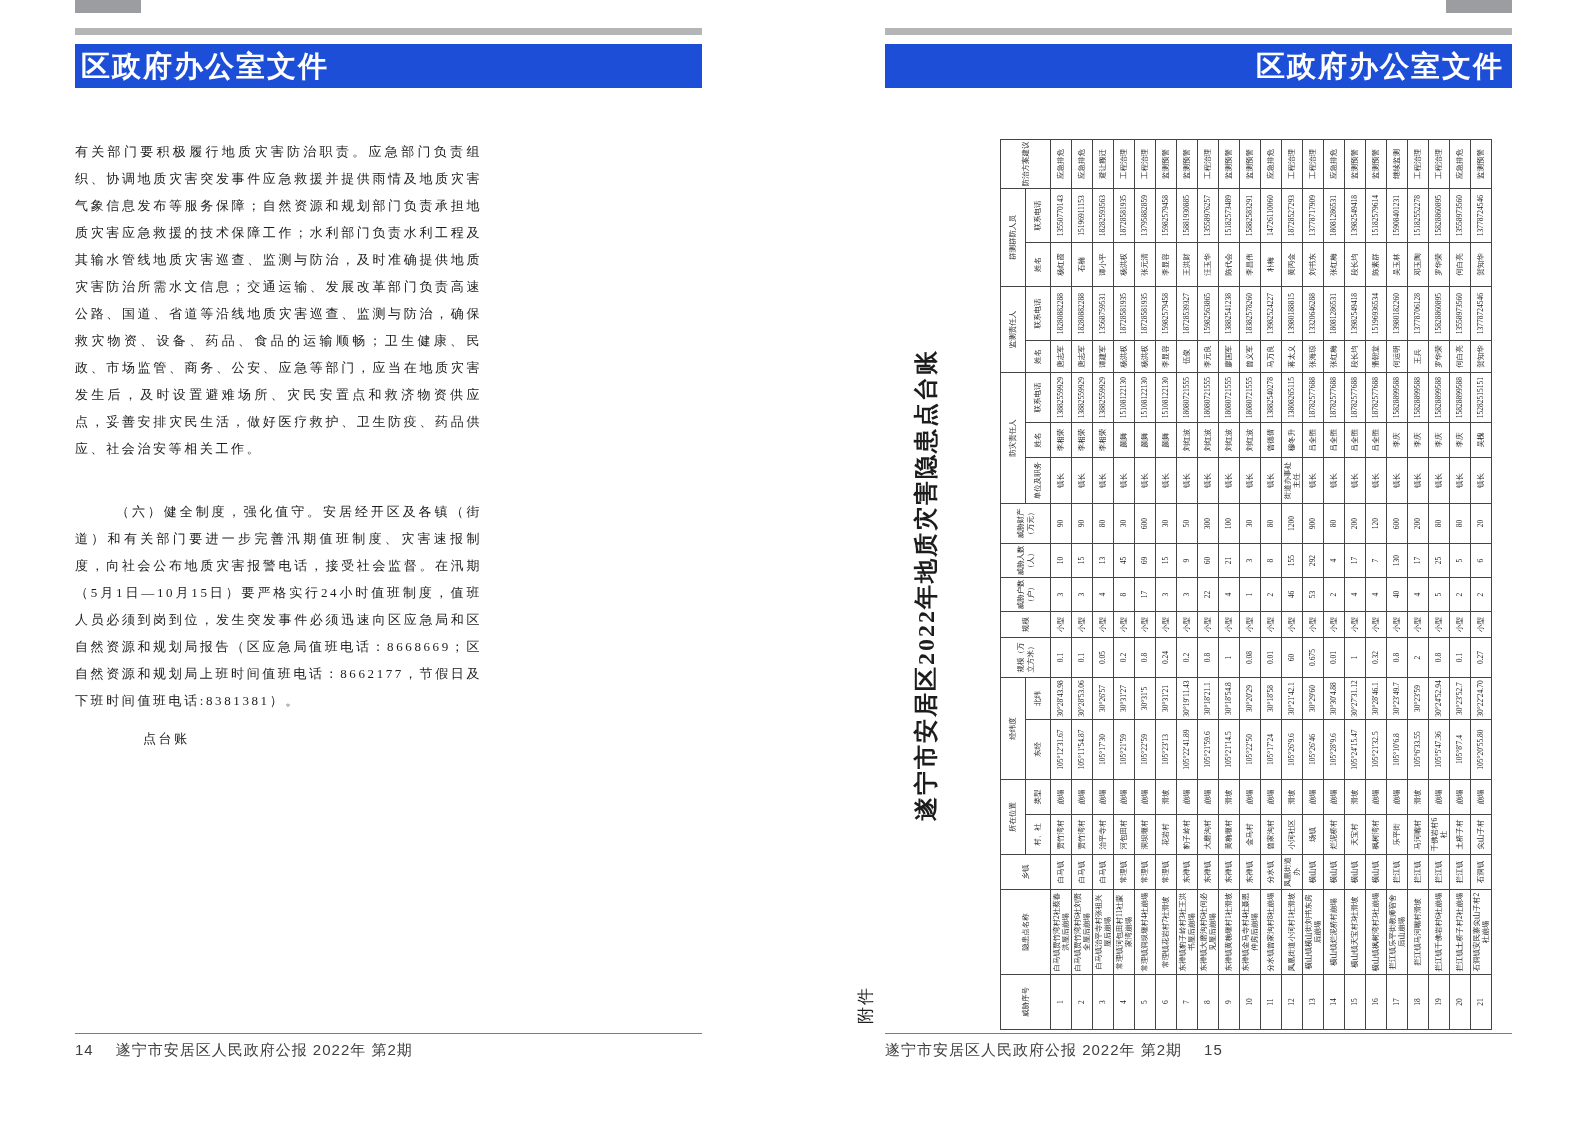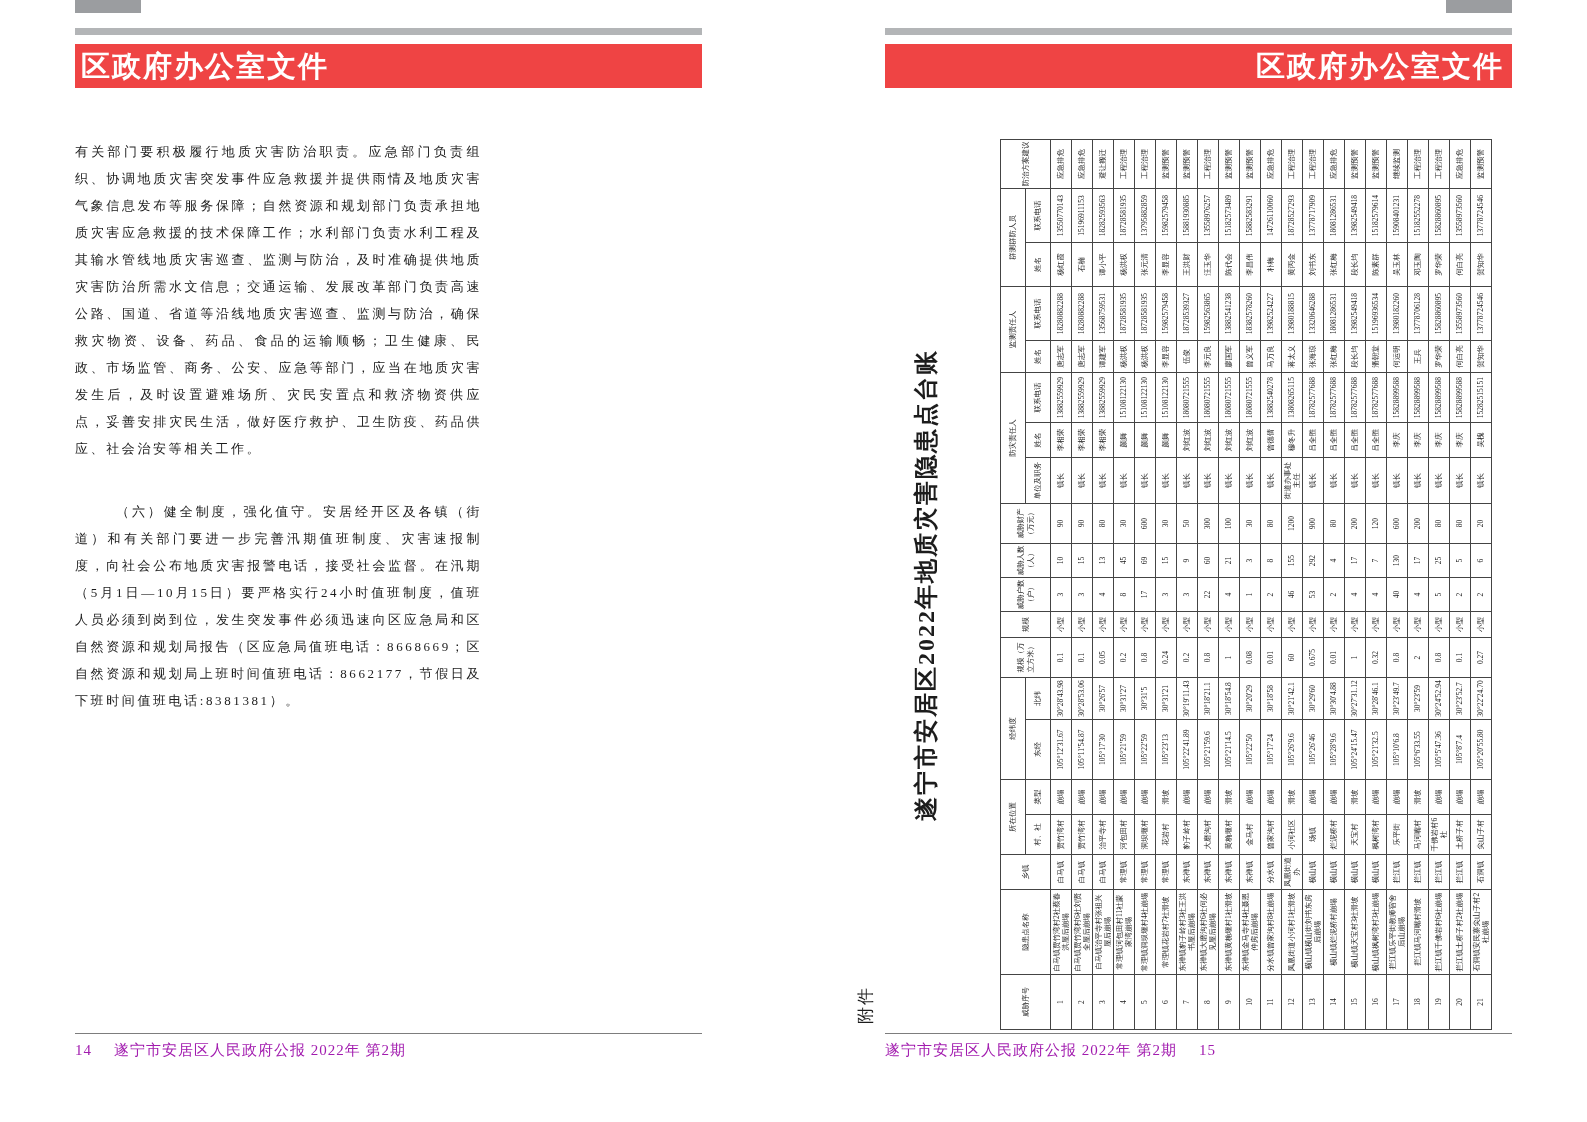--- a/index.html
+++ b/index.html
@@ -3,40 +3,40 @@
 <meta charset="utf-8">
 <style>
   html,body{margin:0;padding:0;}
   body{
     width:1587px;height:1122px;position:relative;background:#ffffff;overflow:hidden;
     font-family:"Liberation Serif","DejaVu Serif",serif;color:#1c1c1c;
   }
   .corner-tab{position:absolute;top:0;height:13px;width:66px;background:#9b9da0;}
   .thin-strip{position:absolute;top:28px;height:7px;width:627px;background:#b3b5b7;}
   .banner{
-    position:absolute;top:44px;height:44px;width:627px;background:#ef4444;
+    position:absolute;top:44px;height:44px;width:627px;background:#1d4ed8;
     font-family:Liberation Sans, sans-serif;font-weight:bold;
     color:#ffffff;font-size:29px;line-height:44px;letter-spacing:2px;
   }
   .banner.left{left:75px;padding-left:6px;box-sizing:border-box;}
   .banner.right{left:885px;text-align:right;padding-right:8px;box-sizing:border-box;}
   .body-text{
     position:absolute;left:75px;top:138px;width:407px;
     font-size:13px;letter-spacing:2.6px;line-height:27px;text-align:justify;
   }
   .body-text p{margin:0;}
   .body-text p.indent{text-indent:41px;margin-top:36px;}
   .attach-note{margin-top:11px;}
   .attach-note .l1{padding-left:30px;}
   .attach-note .l2{padding-left:68px;}
   .footer-rule{position:absolute;top:1033px;height:1px;width:627px;background:#7d7d7d;}
   .footer-text{
     position:absolute;top:1041px;width:627px;
-    font-family:Liberation Serif, serif;
-    font-size:15px;color:#a21caf;letter-spacing:1px;
+    font-family:Liberation Sans, sans-serif;
+    font-size:15px;color:#404040;letter-spacing:1px;
   }
   .footer-text.left{left:75px;}
   .footer-text.right{left:885px;text-align:left;}
   .pgnum{display:inline-block;}
   .footer-text.left .pgnum{margin-right:22px;}
   .footer-text.right .pgnum{margin-left:22px;}
   
   .attach-wrap{
     position:absolute;left:850px;top:1030px;width:890px;height:657px;
     transform-origin:0 0;transform:rotate(-90deg);
@@ -66,20 +66,21 @@
 <div class="thin-strip" style="left:75px;"></div>
 <div class="thin-strip" style="left:885px;"></div>
 
 <div class="banner left">区政府办公室文件</div>
 <div class="banner right">区政府办公室文件</div>
 
 <div class="body-text">
   <p>有关部门要积极履行地质灾害防治职责。应急部门负责组织、协调地质灾害突发事件应急救援并提供雨情及地质灾害气象信息发布等服务保障；自然资源和规划部门负责承担地质灾害应急救援的技术保障工作；水利部门负责水利工程及其输水管线地质灾害巡查、监测与防治，及时准确提供地质灾害防治所需水文信息；交通运输、发展改革部门负责高速公路、国道、省道等沿线地质灾害巡查、监测与防治，确保救灾物资、设备、药品、食品的运输顺畅；卫生健康、民政、市场监管、商务、公安、应急等部门，应当在地质灾害发生后，及时设置避难场所、灾民安置点和救济物资供应点，妥善安排灾民生活，做好医疗救护、卫生防疫、药品供应、社会治安等相关工作。</p>
   <p class="indent">（六）健全制度，强化值守。安居经开区及各镇（街道）和有关部门要进一步完善汛期值班制度、灾害速报制度，向社会公布地质灾害报警电话，接受社会监督。在汛期（5月1日—10月15日）要严格实行24小时值班制度，值班人员必须到岗到位，发生突发事件必须迅速向区应急局和区自然资源和规划局报告（区应急局值班电话：8668669；区自然资源和规划局上班时间值班电话：8662177，节假日及下班时间值班电话:8381381）。</p>
   <div class="attach-note">
+    <div class="l2">点台账</div>
   </div>
 </div>
 
 <div class="attach-wrap">
   <div class="attach-label">附件</div>
   <div class="attach-title">遂宁市安居区2022年地质灾害隐患点台账</div>
   <table class="ledger">
     <colgroup>
       <col style="width:55px">
         <col style="width:85px">

